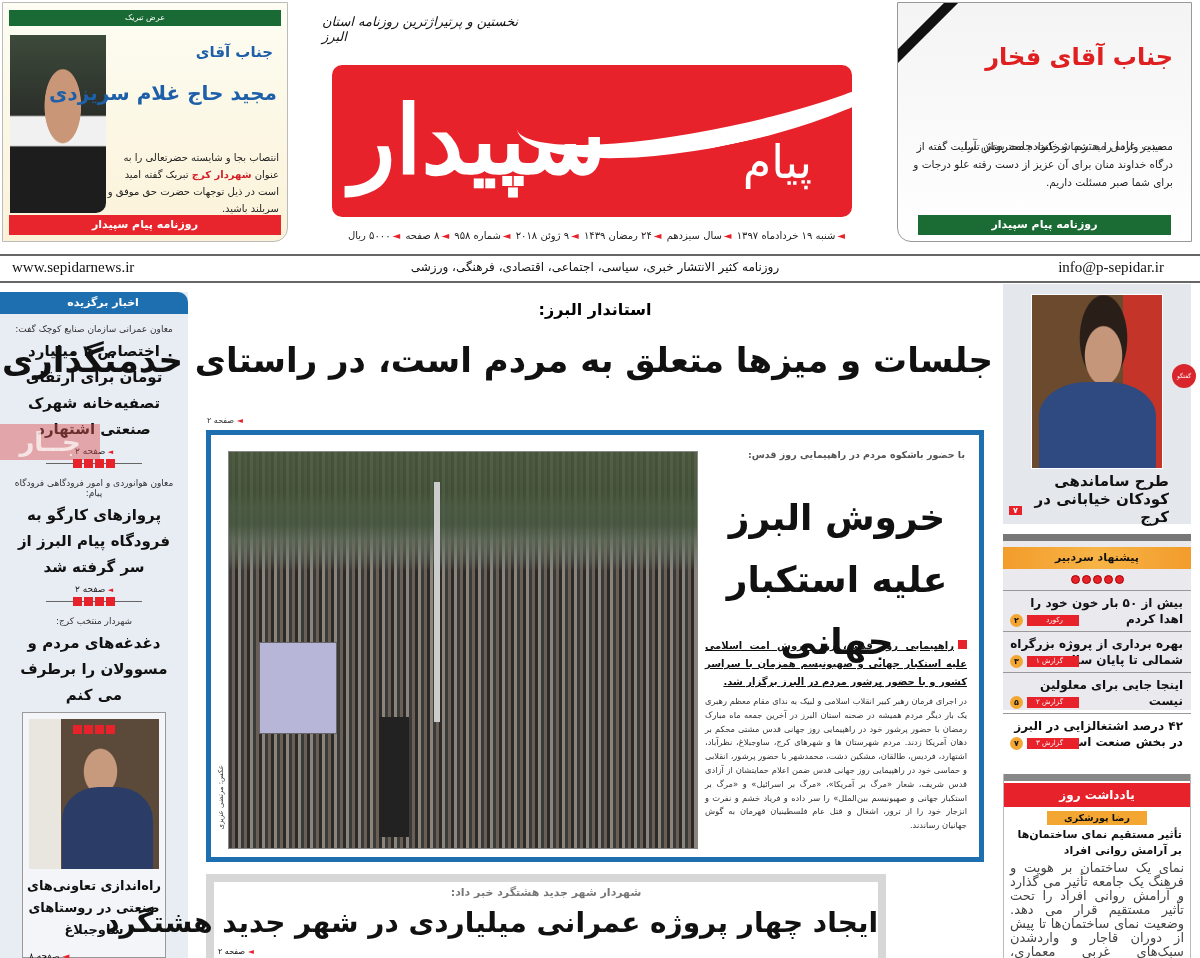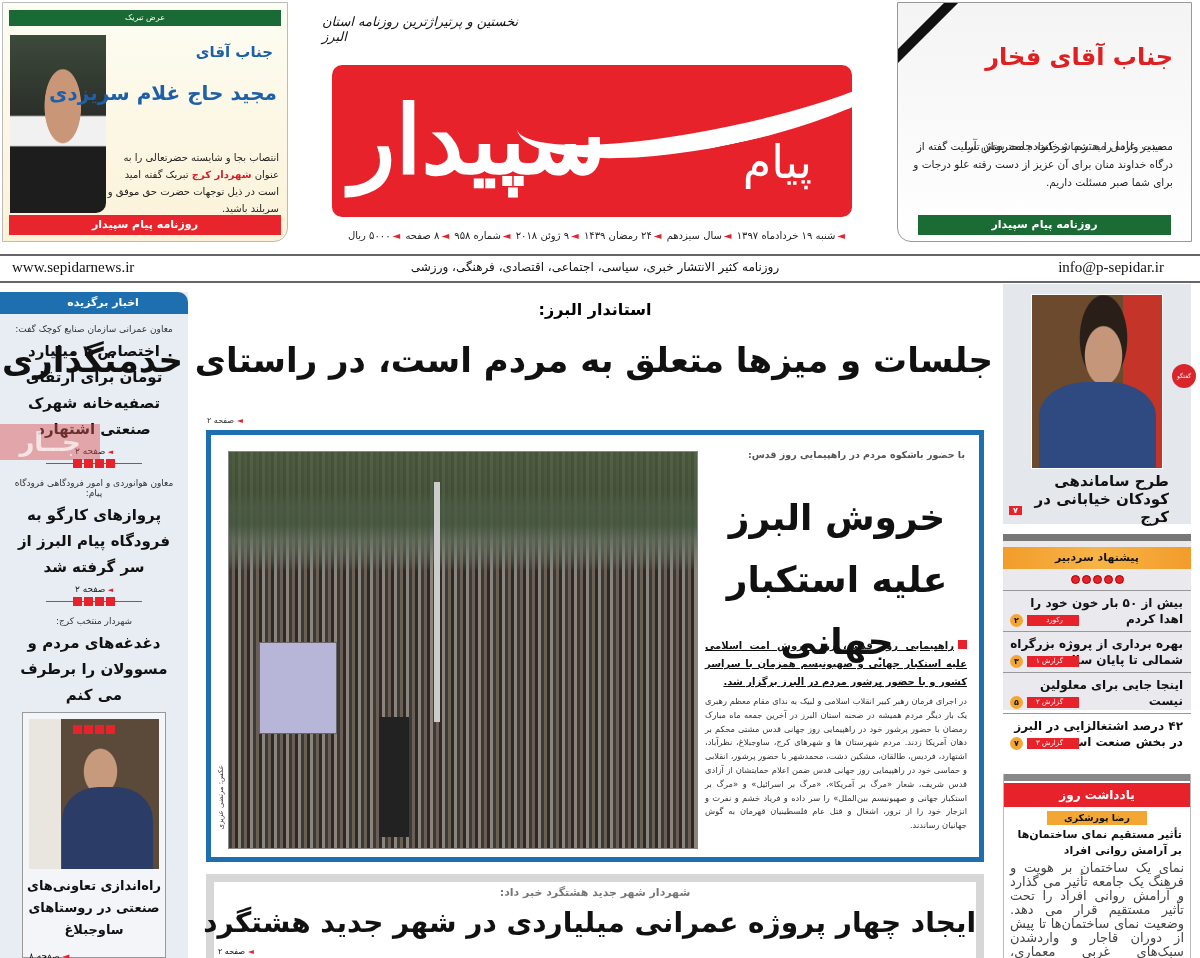--- a/index.html
+++ b/index.html
@@ -71,21 +71,21 @@
   .feature .photo .banner { position: absolute; left: 30px; top: 190px; width: 78px; height: 92px; background: #b7b6d8; border: 1px solid #666; }
   .feature .photo .pole { position: absolute; left: 205px; top: 30px; width: 6px; height: 240px; background: #ccc; }
   .feature .photo .light { position: absolute; left: 150px; top: 265px; width: 30px; height: 120px; background: #222; }
   .credit { position: absolute; left: 6px; top: 330px; width: 10px; font-size: 7px; color: #333; writing-mode: vertical-rl; transform: rotate(180deg); }
   .feature .kicker { position: absolute; right: 14px; top: 14px; font-size: 9.5px; color: #555; font-weight: bold; }
   .feature .headline { position: absolute; right: 12px; top: 52px; width: 260px; text-align: center; font-weight: bold; font-size: 36px; line-height: 62px; color: #111; }
   .feature .lead { position: absolute; right: 12px; top: 202px; width: 262px; font-size: 10px; font-weight: bold; line-height: 18px; text-align: justify; text-decoration: underline; }
   .feature .lead .mark { display: inline-block; width: 9px; height: 9px; background: #e8222a; margin-left: 4px; }
   .feature .body { position: absolute; right: 12px; top: 260px; width: 262px; font-size: 8.3px; line-height: 13.8px; color: #333; text-align: justify; }
 
-  .bottom-story { position: absolute; left: 206px; top: 874px; width: 778px; height: 84px; background: #d7d7d7; }
+  .bottom-story { position: absolute; left: 206px; top: 874px; width: 680px; height: 84px; background: #d7d7d7; }
   .bottom-story .inner { position: absolute; left: 8px; right: 8px; top: 8px; bottom: 0; background: #fff; }
   .bottom-story .kicker { position: absolute; left: 0; right: 0; top: 4px; text-align: center; font-size: 11px; font-weight: bold; color: #777; }
   .bottom-story .headline { position: absolute; left: 0; right: 0; top: 24px; text-align: center; font-size: 28px; font-weight: bold; color: #111; white-space: nowrap; }
   .bottom-story .page { position: absolute; left: 4px; bottom: 2px; font-size: 8px; }
   .bottom-story .page::before { content: "◄ "; color: #e8222a; }
 
   
   .rsb-card { position: absolute; left: 1003px; top: 284px; width: 188px; height: 240px; background: #e4e7eb; }
   .rsb-card .photo { position: absolute; left: 28px; top: 10px; width: 132px; height: 175px; background: radial-gradient(ellipse at 55% 35%, #c5967a 0 18%, transparent 19%), radial-gradient(ellipse at 55% 25%, #2a1e18 0 23%, transparent 24%), linear-gradient(90deg, #6b4a2e 0 70%, #c43428 70% 100%); border: 1px solid #fff; }
   .rsb-card .photo::after { content: ""; position: absolute; left: 5%; right: 5%; bottom: 0; height: 50%; background: #2f4a80; border-radius: 40% 40% 0 0; }

